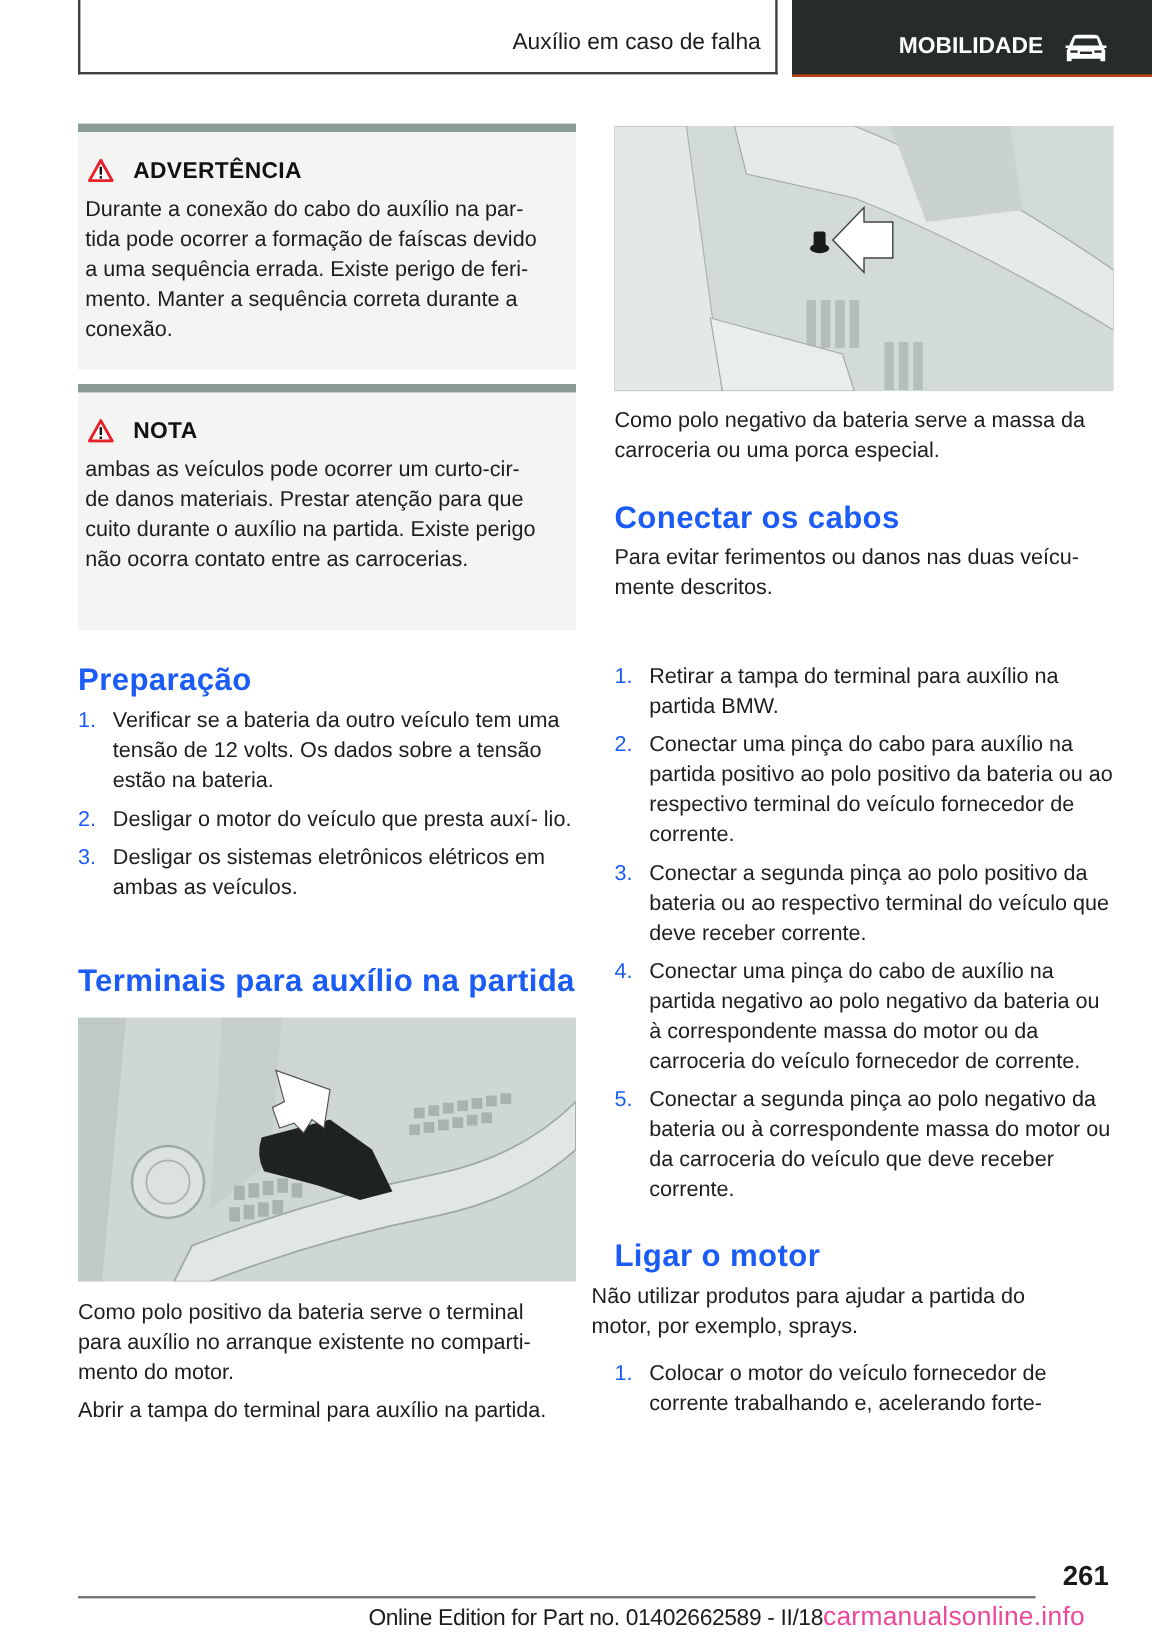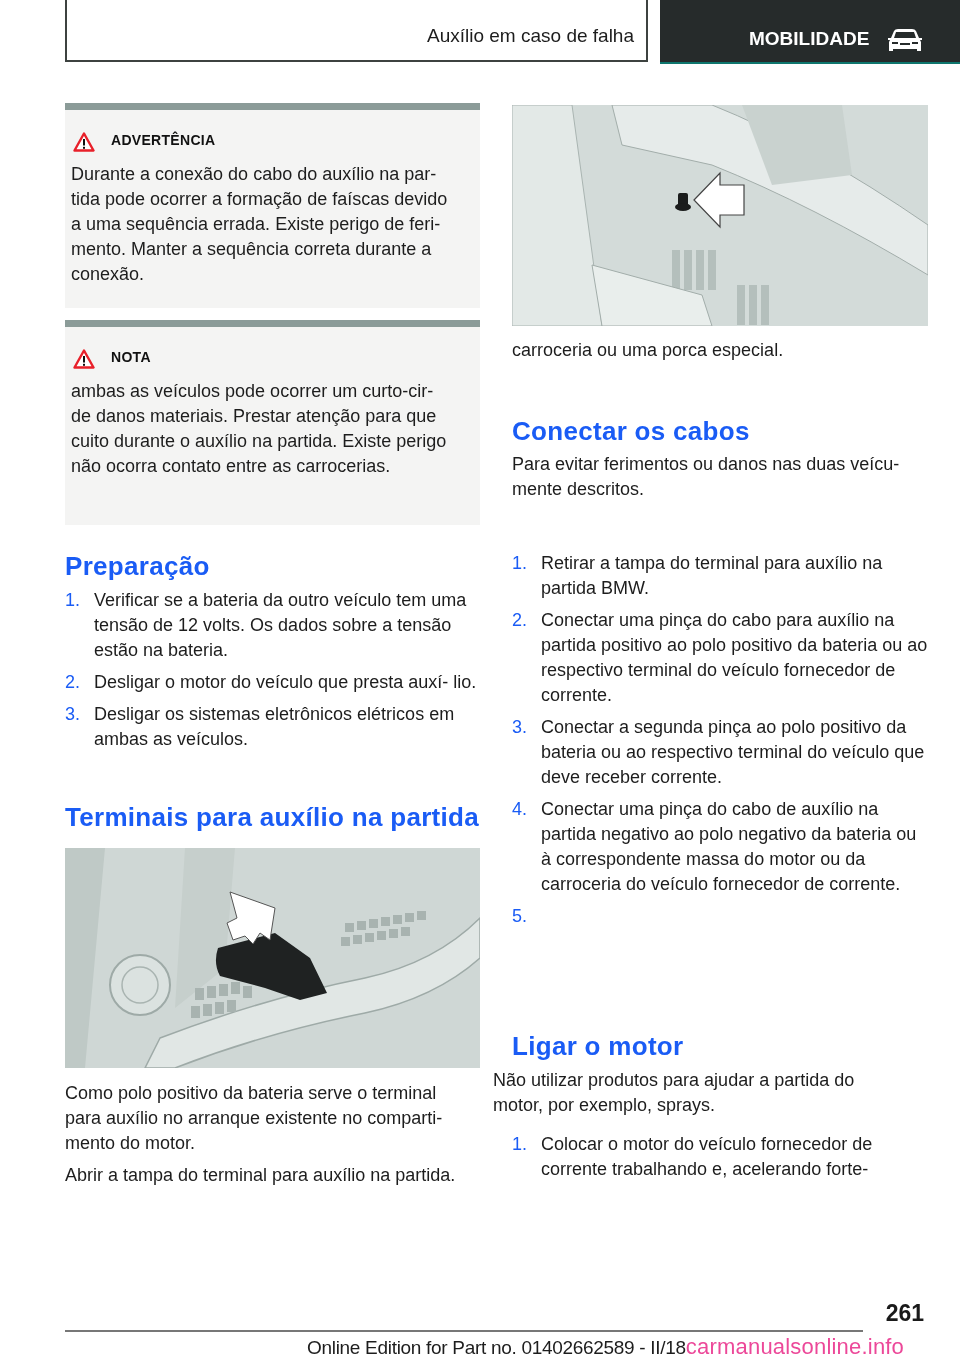--- a/index.html
+++ b/index.html
@@ -4,28 +4,28 @@
 <style>
   html, body { margin: 0; padding: 0; background: #ffffff; }
   body { width: 960px; height: 1362px; position: relative; overflow: hidden;
          font-family: "Liberation Sans", sans-serif; color: #1a1a1a; }
 
   
   .hdr-left { position: absolute; left: 65px; top: -2px; width: 583px; height: 64px;
               border: 2px solid #3d4240; border-top: none; box-sizing: border-box; }
   .hdr-left-label { position: absolute; right: 12px; top: 27px; font-size: 19px; color: #1d1d1d; text-align: right; }
   .hdr-right { position: absolute; left: 660px; top: 0; width: 300px; height: 64px; background: #262b2b;
-               border-bottom: 2px solid #0f766e; box-sizing: border-box; }
+               border-bottom: 2px solid #c2410c; box-sizing: border-box; }
   .hdr-right-label { position: absolute; left: 89px; top: 28px; font-size: 19px; font-weight: bold; color: #ffffff; }
   .car-icon { position: absolute; left: 886px; top: 28px; width: 38px; height: 26px; }
 
   
   .callout { position: absolute; left: 65px; width: 415px; background: #f4f4f3; box-sizing: border-box; }
   .callout-bar { height: 7px; background: #8b9b98; }
-  .callout-title { position: absolute; left: 46px; font-size: 14px; font-weight: bold; color: #111; letter-spacing: 0.3px; }
+  .callout-title { position: absolute; left: 46px; font-size: 19px; font-weight: bold; color: #111; letter-spacing: 0.3px; }
   .warn-icon { position: absolute; left: 8px; width: 22px; height: 20px; }
   .callout-body { position: absolute; left: 6px; right: 8px; font-size: 18px; line-height: 25px; color: #1d1d1d; }
 
   
   .h2 { position: absolute; font-size: 26px; font-weight: bold; color: #1a5cf5; letter-spacing: 0.3px; }
 
   
   .list { position: absolute; margin: 0; padding: 0; list-style: none; }
   .list li { position: relative; padding-left: 29px; font-size: 18px; line-height: 25px; color: #1d1d1d; margin-bottom: 7px; }
   .list .num { position: absolute; left: 0; top: 0; color: #1a5cf5; }
@@ -158,34 +158,35 @@
         <rect x="249" y="180" width="8" height="40"></rect>
     </g>
     <path d="M80 160 L190 190 L200 221 L90 221 Z" fill="#e9eeec" stroke="#a2adaa"></path>
     <circle cx="225" cy="240" r="0" fill="none"></circle>
     <rect x="166" y="88" width="10" height="14" rx="2" fill="#1a1c1c"></rect>
     <ellipse cx="171" cy="102" rx="8" ry="4" fill="#1a1c1c"></ellipse>
     <path d="M182 95 L208 68 L208 80 L232 80 L232 110 L208 110 L208 122 Z" fill="#ffffff" stroke="#444" stroke-width="1.2"></path>
   </svg>
 </div>
 <div class="para" style="left:512px; top:338px; width:420px;">
+  <div>Como polo negativo da bateria serve a massa da</div>
   <div>carroceria ou uma porca especial.</div>
 </div>
 
 <div class="h2" style="left:512px; top:416px;">Conectar os cabos</div>
 <div class="para" style="left:512px; top:452px; width:420px;">
   <div>Para evitar ferimentos ou danos nas duas veícu-</div>
   <div>mente descritos.</div>
 </div>
 <ol class="list" style="left:512px; top:551px; width:416px;">
   <li><span class="num">1.</span><span>Retirar a tampa do terminal para auxílio na partida BMW.</span></li>
   <li><span class="num">2.</span><span>Conectar uma pinça do cabo para auxílio na partida positivo ao polo positivo da bateria ou ao respectivo terminal do veículo fornecedor de corrente.</span></li>
   <li><span class="num">3.</span><span>Conectar a segunda pinça ao polo positivo da bateria ou ao respectivo terminal do veículo que deve receber corrente.</span></li>
   <li><span class="num">4.</span><span>Conectar uma pinça do cabo de auxílio na partida negativo ao polo negativo da bateria ou à correspondente massa do motor ou da carroceria do veículo fornecedor de corrente.</span></li>
-  <li><span class="num">5.</span></li>
+  <li><span class="num">5.</span><span>Conectar a segunda pinça ao polo negativo da bateria ou à correspondente massa do motor ou da carroceria do veículo que deve receber corrente.</span></li>
 </ol>
 
 <div class="h2" style="left:512px; top:1031px;">Ligar o motor</div>
 <div class="para" style="left:493px; top:1068px; width:420px;">
   <div>Não utilizar produtos para ajudar a partida do</div>
   <div>motor, por exemplo, sprays.</div>
 </div>
 <ol class="list" style="left:512px; top:1132px; width:416px;">
   <li><span class="num">1.</span><span>Colocar o motor do veículo fornecedor de corrente trabalhando e, acelerando forte-</span></li>
 </ol>

